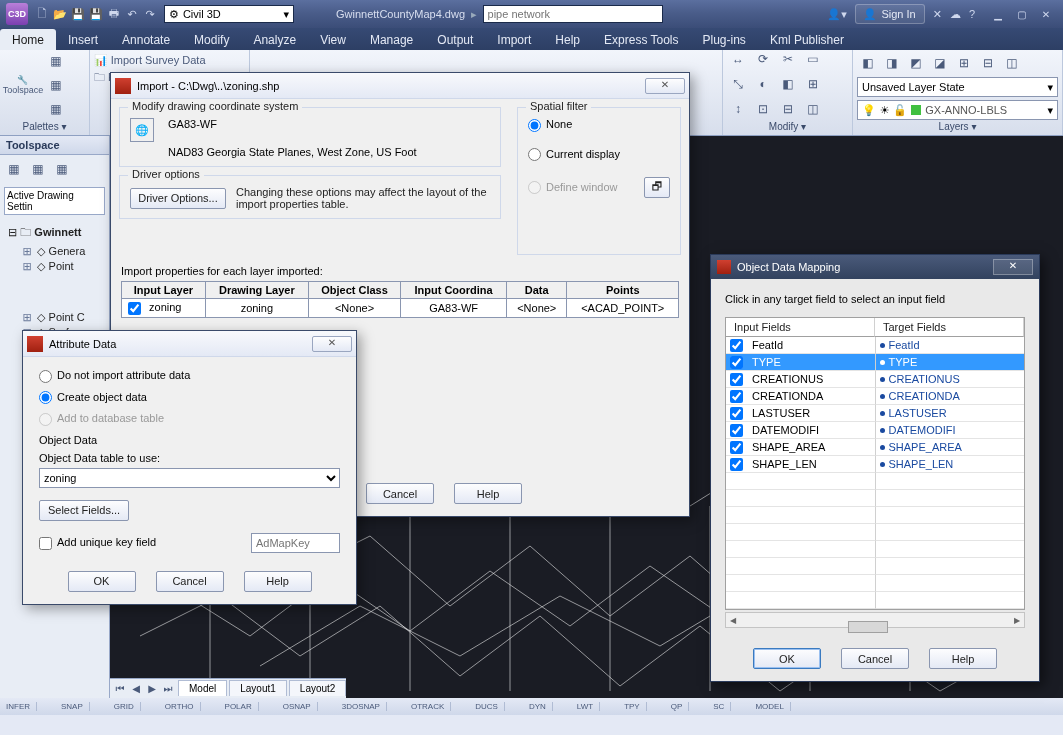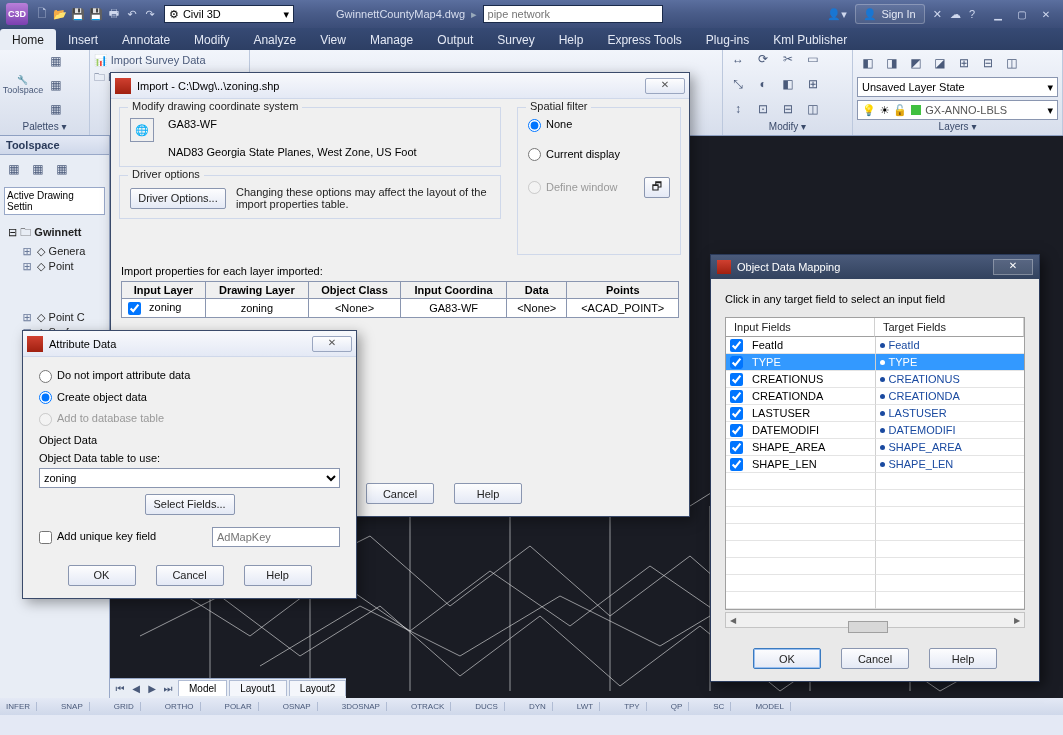--- a/index.html
+++ b/index.html
@@ -122,21 +122,21 @@
 
 <div class="ribtabs" id="ribtabs">
     <span class="tab active">Home</span>
     <span class="tab">Insert</span>
     <span class="tab">Annotate</span>
     <span class="tab">Modify</span>
     <span class="tab">Analyze</span>
     <span class="tab">View</span>
     <span class="tab">Manage</span>
     <span class="tab">Output</span>
-    <span class="tab">Survey</span>
+    <span class="tab">Import</span>
     <span class="tab">Help</span>
     <span class="tab">Express Tools</span>
     <span class="tab">Plug-ins</span>
     <span class="tab">Kml Publisher</span>
   </div>
 
 <div class="ribbon">
   <div class="ribpanel" style="width:90px">
     <div class="body">
       <div class="ribbtn big">🔧<span style="font-size:9px">Toolspace</span></div>
@@ -349,27 +349,27 @@
   </div>
   <div style="padding:12px 16px 4px;display:flex;flex-direction:column;gap:8px">
     <label><input type="radio" name="ar" style=""><span>Do not import attribute data</span></label>
     <label><input type="radio" name="ar" checked="" style=""><span>Create object data</span></label>
     <label style="color:#999"><input type="radio" name="ar" disabled="" style=""><span>Add to database table</span></label>
   </div>
   <div style="padding:4px 16px">
     <div>Object Data</div>
     <div style="margin:6px 0 4px">Object Data table to use:</div>
     <select><option>zoning</option></select>
-    <div style="text-align:center;margin-top:6px">
+    <div style="text-align:left;margin-top:12px">
       <span class="btn" style="min-width:90px">Select Fields...</span>
     </div>
   </div>
   <div style="padding:8px 16px;display:flex;align-items:center;gap:12px">
     <label style="flex:1"><input type="checkbox" style=""><span>Add unique key field</span></label>
-    <input class="textin" style="width: 128px; color: rgb(136, 136, 136);" placeholder="AdMapKey">
+    <input class="textin" style="width: 89px; color: rgb(136, 136, 136);" placeholder="AdMapKey">
   </div>
   <div class="dlgbtns">
     <span class="btn">OK</span>
     <span class="btn">Cancel</span>
     <span class="btn">Help</span>
   </div>
 </div>
 
 <div class="mapdlg" style="left:710px;top:254px;width:330px">
   <div class="mt">

